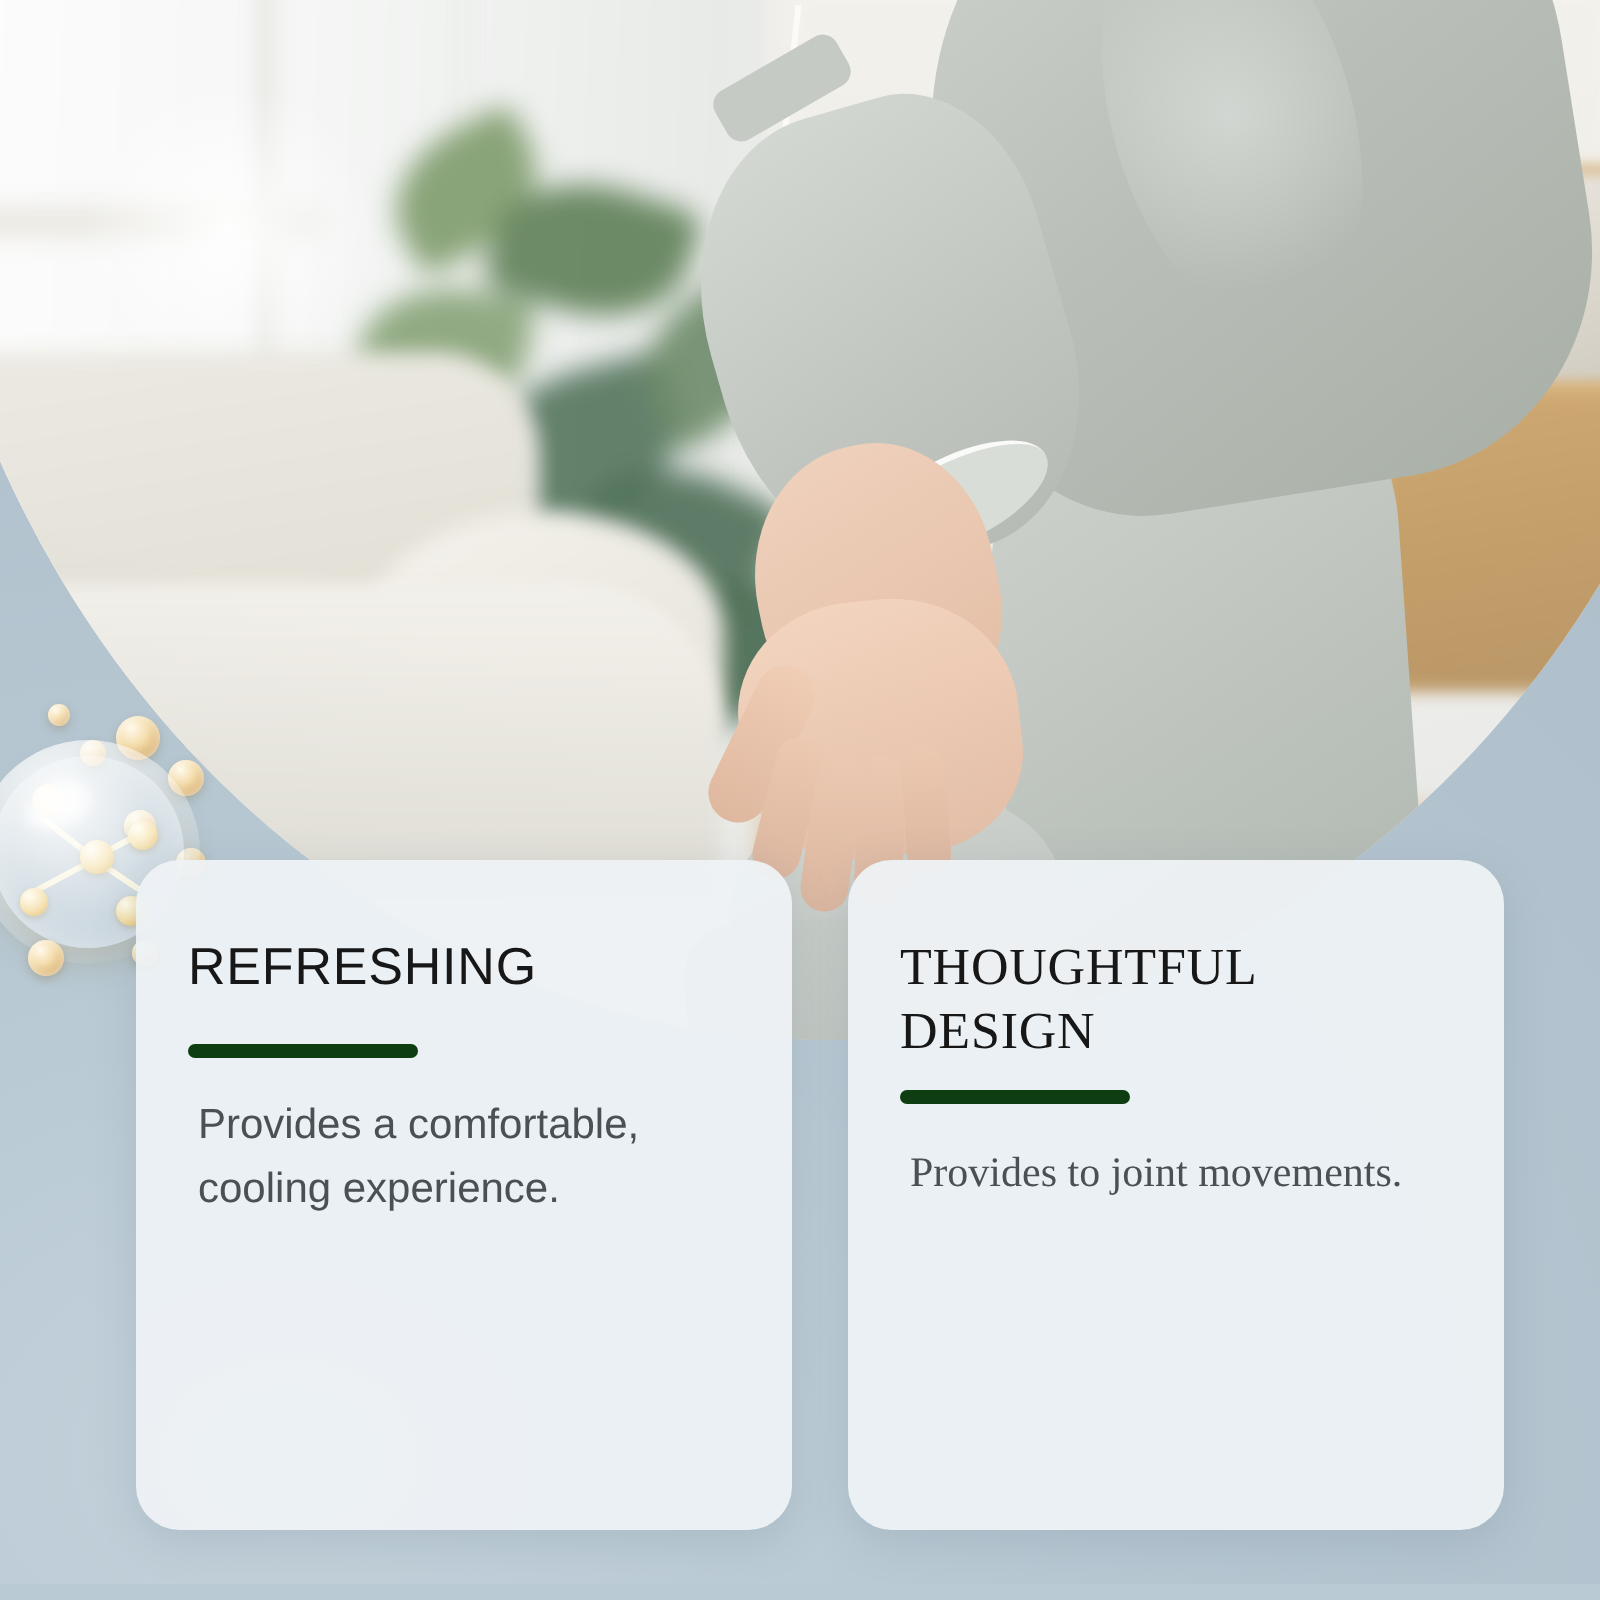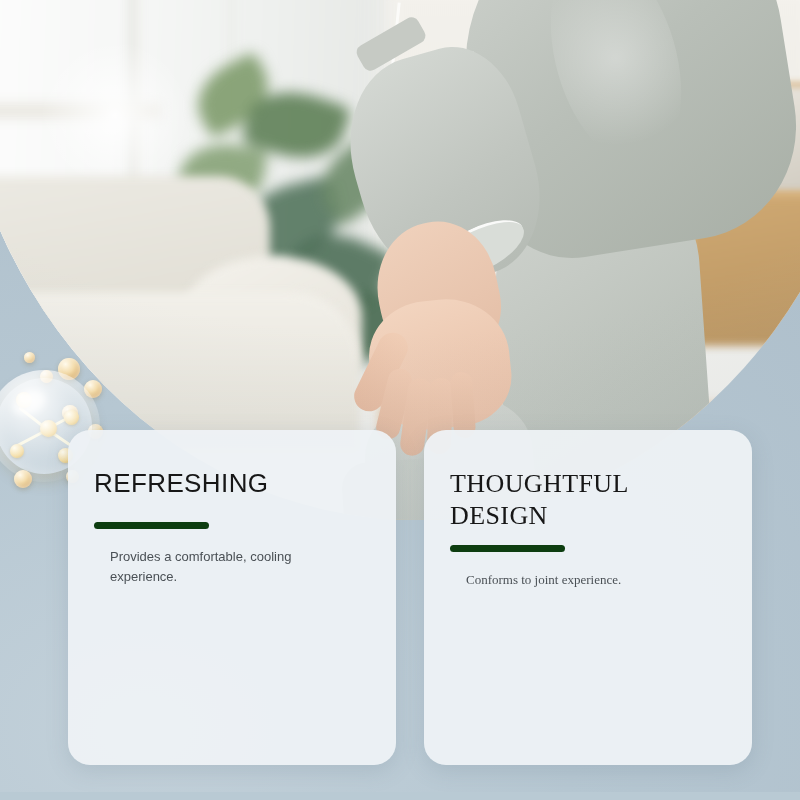--- a/index.html
+++ b/index.html
@@ -400,22 +400,22 @@
   }
   .card-rule {
     width: 115px;
     height: 7px;
     border-radius: 4px;
     background: #0d3d10;
     margin: 22px 0 18px 0;
   }
   .card.card-2 .card-rule { margin-top: 14px; }
   .card-body {
-    margin: 16px;
-    font-size: 13px;
+    margin: 5px;
+    font-size: 21px;
     line-height: 1.55;
     color: #4a5055;
     font-weight: 400;
   }
 </style>
 </head>
 <body>
 
 <div class="poster">
 
@@ -502,17 +502,17 @@
 
     <div class="card card-1">
       <h2 class="card-title">REFRESHING</h2>
       <div class="card-rule"></div>
       <p class="card-body">Provides a comfortable, cooling experience.</p>
     </div>
 
     <div class="card card-2">
       <h2 class="card-title">THOUGHTFUL DESIGN</h2>
       <div class="card-rule"></div>
-      <p class="card-body">Conforms to joint experience.</p>
+      <p class="card-body">Provides to joint movements.</p>
     </div>
 
   </div>
 </div>
 
 </body></html>

